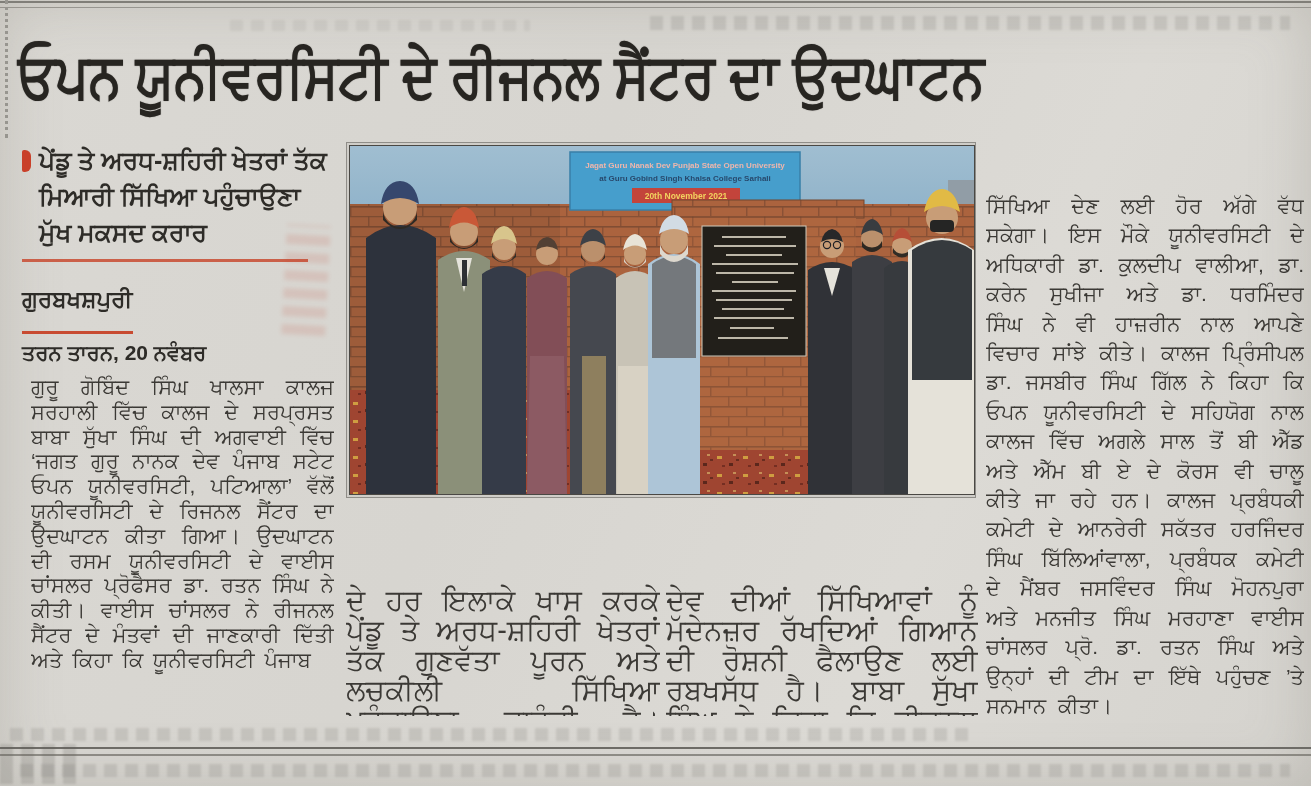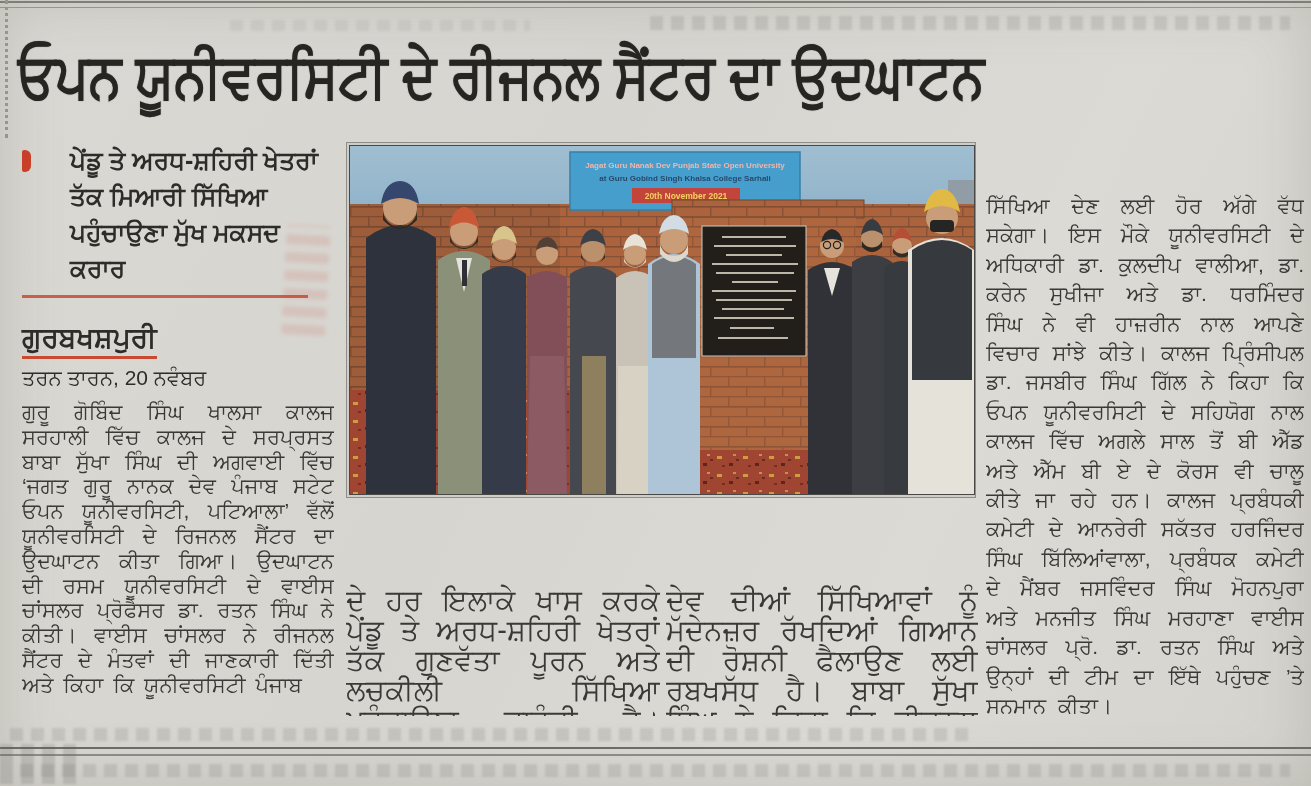--- a/index.html
+++ b/index.html
@@ -19,28 +19,28 @@
     background:repeating-linear-gradient(90deg,rgba(96,94,88,.55) 0 13px,rgba(96,94,88,0) 13px 21px);}
   .smudge.light{opacity:.28;}
   .bleed{position:absolute;filter:blur(2px);opacity:.18;background:repeating-linear-gradient(0deg,rgba(190,60,40,.7) 0 10px,rgba(190,60,40,0) 10px 18px);transform:rotate(3deg);}
   .headline{
     position:absolute;left:18px;top:40px;width:1284px;height:88px;
     font-size:52px;font-weight:800;color:#272521;letter-spacing:0px;
     white-space:nowrap;transform:scaleY(1.18);transform-origin:top left;
     text-shadow:0 0 1px rgba(40,38,34,.55);
   }
   .col1{position:absolute;left:22px;top:142px;width:312px;}
-  .subtitle-row{display:flex;align-items:flex-start;gap:31px;}
+  .subtitle-row{display:flex;align-items:flex-start;}
   .subtitle-bullet{flex:0 0 auto;width:9px;height:22px;margin:8px 8px 0 0;background:#c9402a;border-radius:2px 6px 6px 2px;}
   .subtitle{font-size:25px;font-weight:700;line-height:36px;color:#2e2c28;}
   .subtitle-underline{margin-top:9px;width:286px;height:0;border-top:3px solid #c84b31;opacity:.85;}
-  .byline{display:inline-block;margin-top:24px;font-size:28px;font-weight:700;color:#2e2c28;border-bottom:3px solid #c84b31;padding-bottom:1px;}
-  .dateline{margin-top:7px;font-size:21px;font-weight:400;color:#2e2c28;}
+  .byline{display:inline-block;margin-top:24px;font-size:23px;font-weight:700;color:#2e2c28;border-bottom:3px solid #c84b31;padding-bottom:18px;}
+  .dateline{margin-top:7px;font-size:21px;font-weight:700;color:#2e2c28;}
   .bodytext{font-size:21px;line-height:24.8px;color:#3b3935;text-align:justify;word-spacing:4px;margin-top:45px;}
-  .col1 .bodytext{margin-top:10px;height:396px;overflow:hidden;}
+  .col1 .bodytext{margin-top:10px;height:396px;overflow:hidden;margin-left:9px;}
   .photo-frame{
     position:absolute;left:346px;top:142px;width:630px;height:356px;
     background:#cfcdc8;border:1px solid #8f8d88;box-sizing:border-box;padding:2px;
   }
   .photo-inner{width:624px;height:348px;border:1px solid #4a4844;box-sizing:content-box;overflow:hidden;}
   .caption{position:absolute;left:348px;top:504px;width:628px;font-size:21px;font-weight:700;color:#2e2c28;}
   .col2{position:absolute;left:346px;top:540px;width:314px;height:176px;overflow:hidden;}
   .col3{position:absolute;left:666px;top:540px;width:312px;height:176px;overflow:hidden;}
   .col2 .bodytext,.col3 .bodytext{font-size:29px;line-height:30px;}
   .col4{position:absolute;left:986px;top:146px;width:318px;height:592px;overflow:hidden;}

